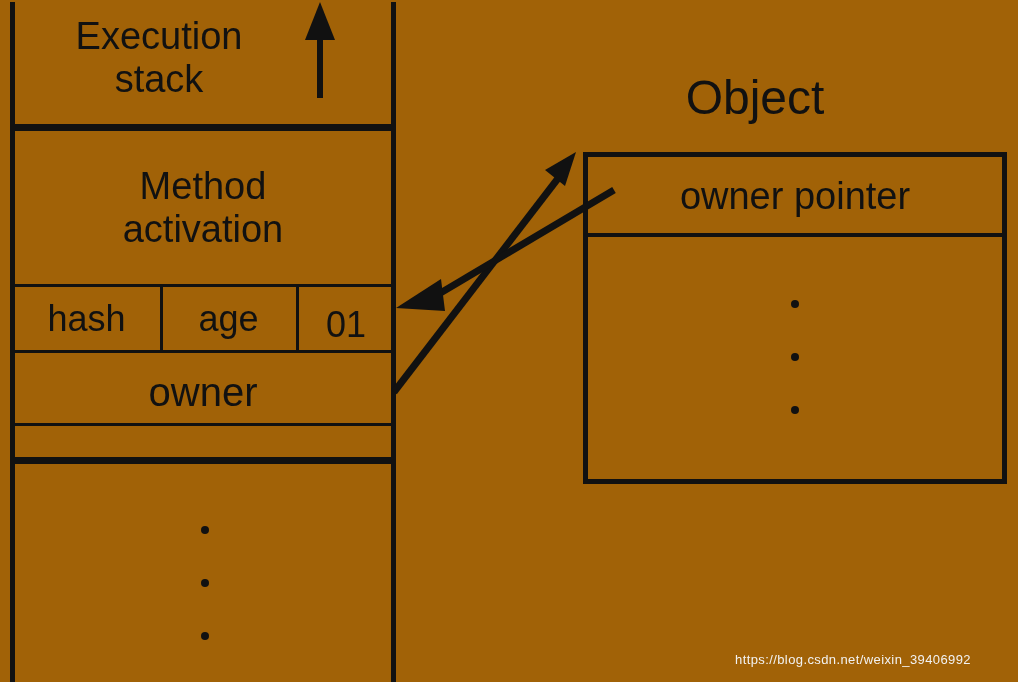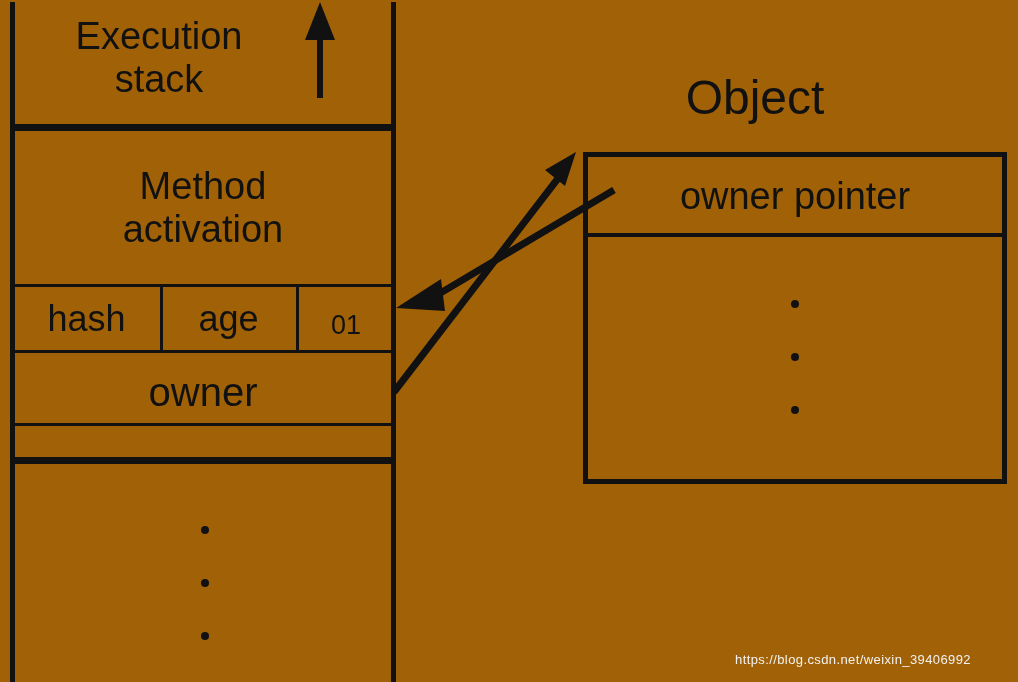--- a/index.html
+++ b/index.html
@@ -87,21 +87,21 @@
     top: 288px;
     width: 131px;
     height: 62px;
     font-size: 36px;
   }
   #cell-flag-label {
     left: 299px;
     top: 288px;
     width: 94px;
     height: 74px;
-    font-size: 27px;
+    font-size: 36px;
   }
   #owner-label {
     left: 14px;
     top: 362px;
     width: 378px;
     height: 60px;
     font-size: 40px;
   }
 
   .dots {

